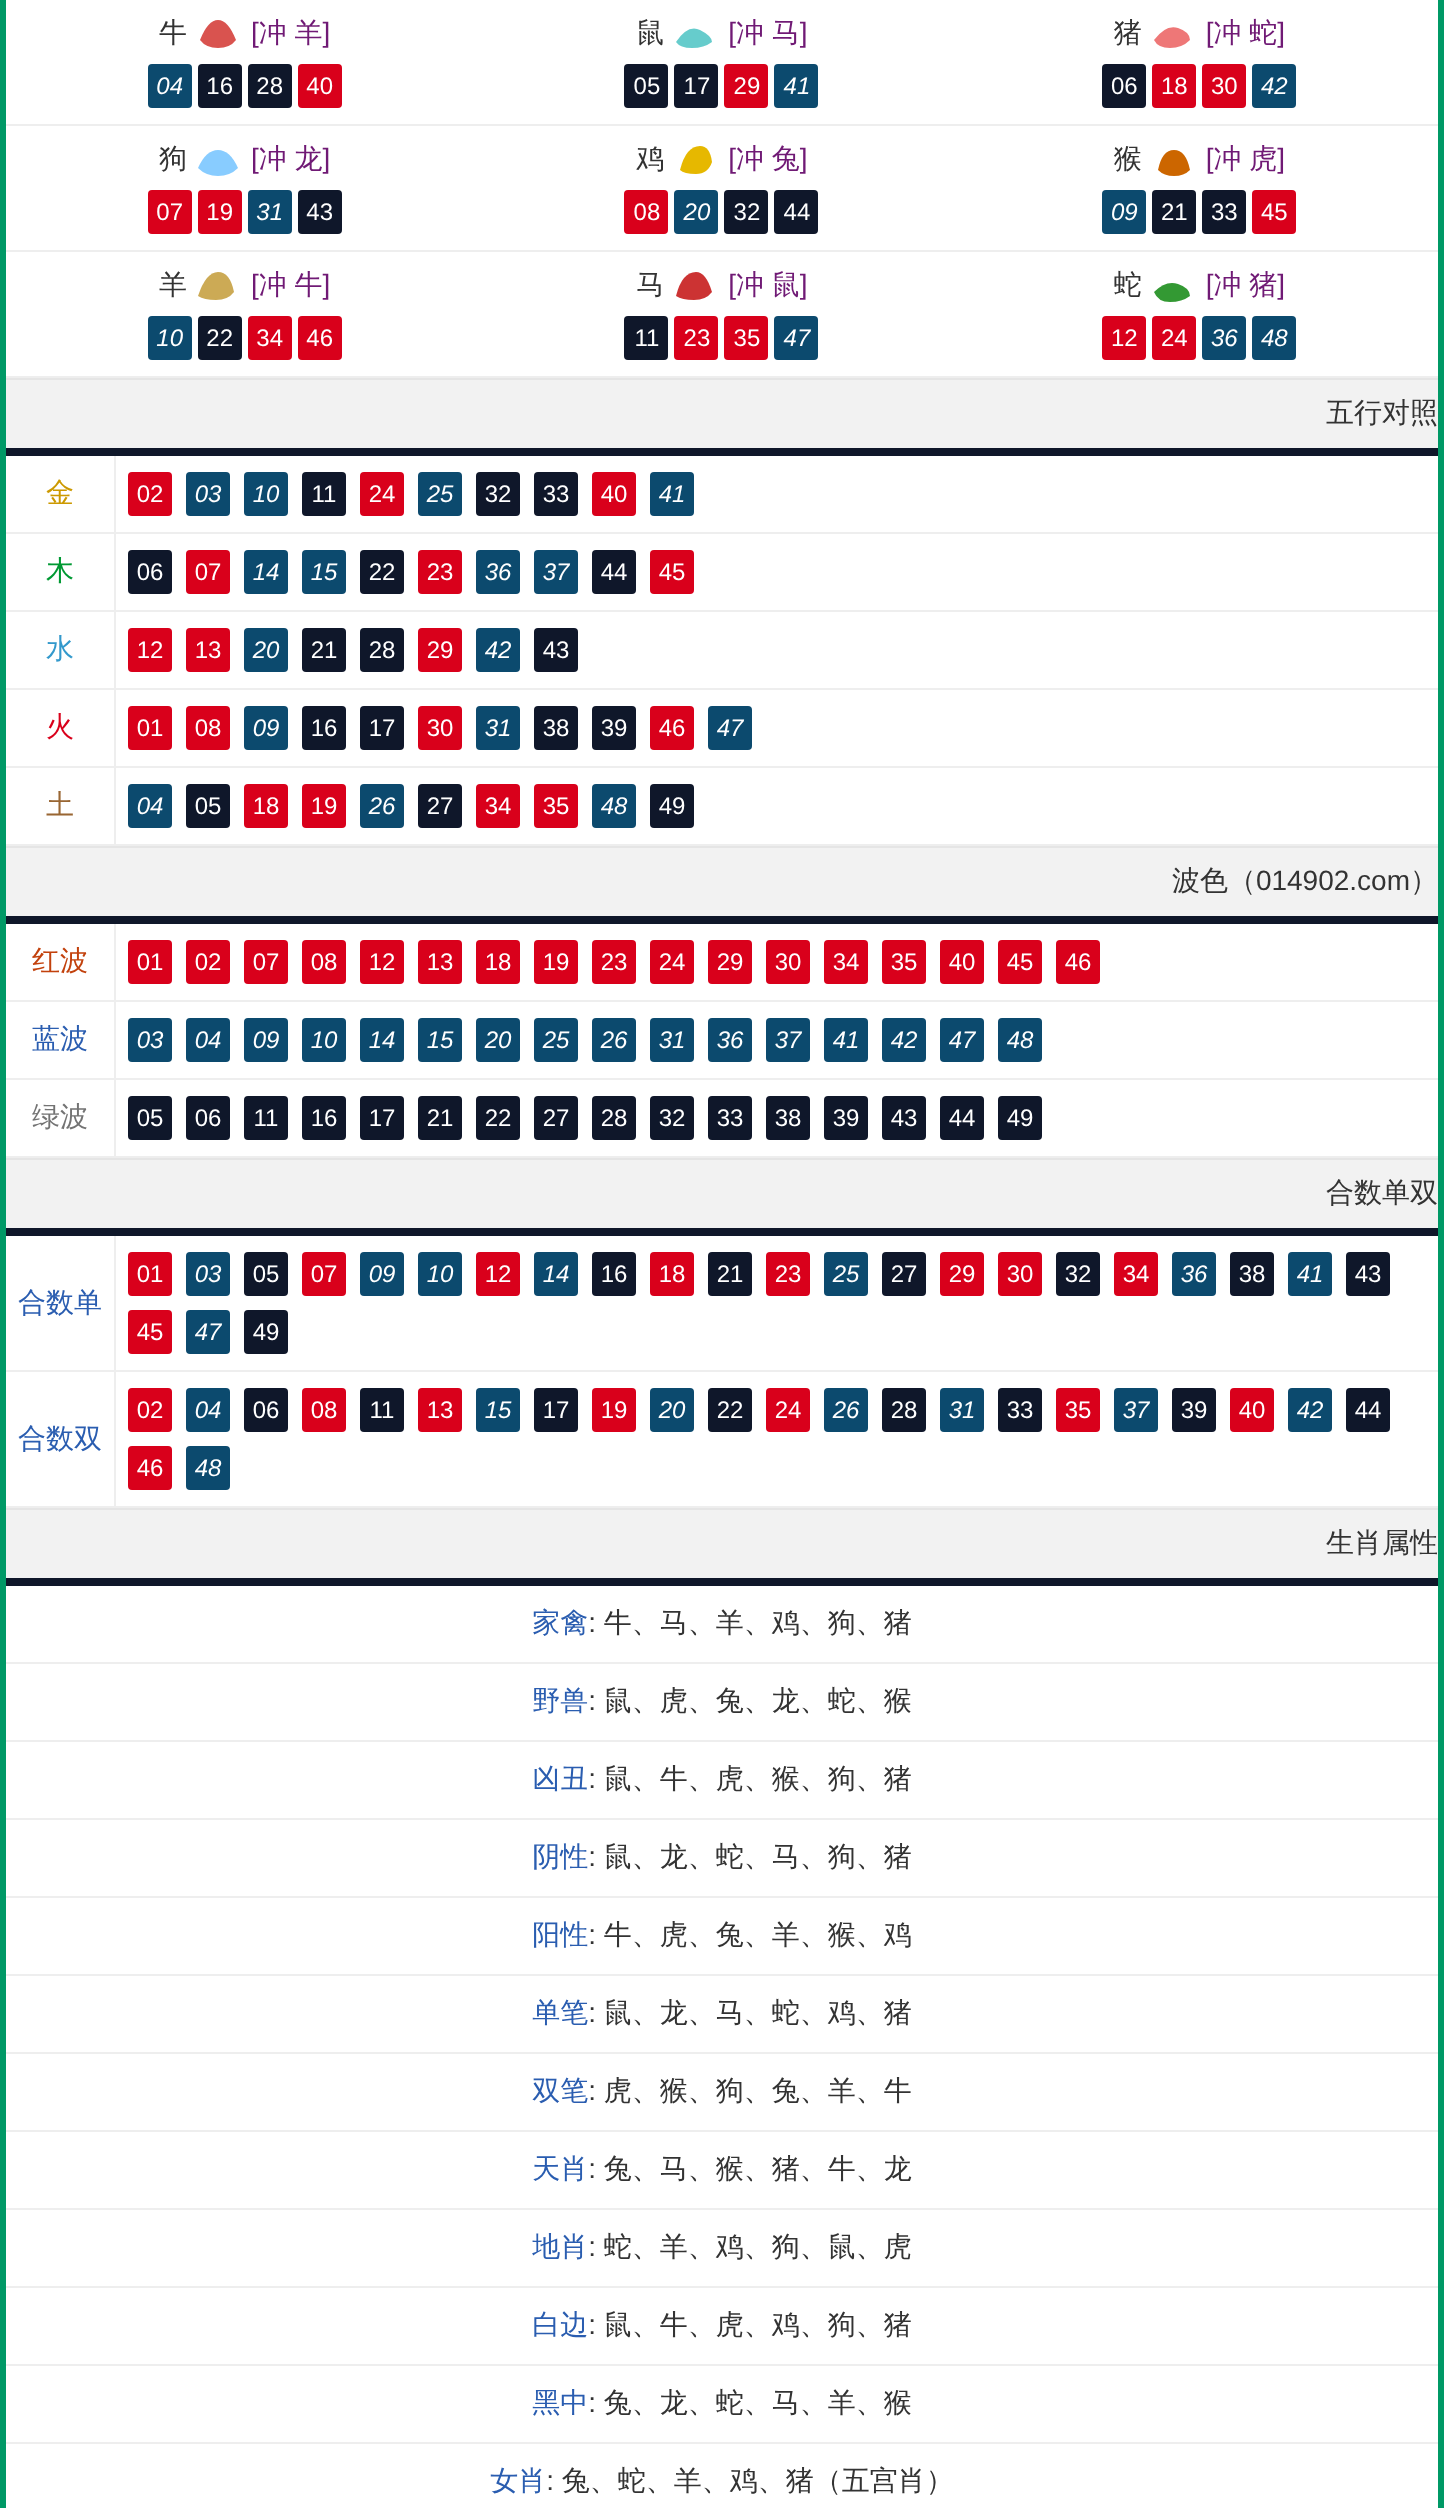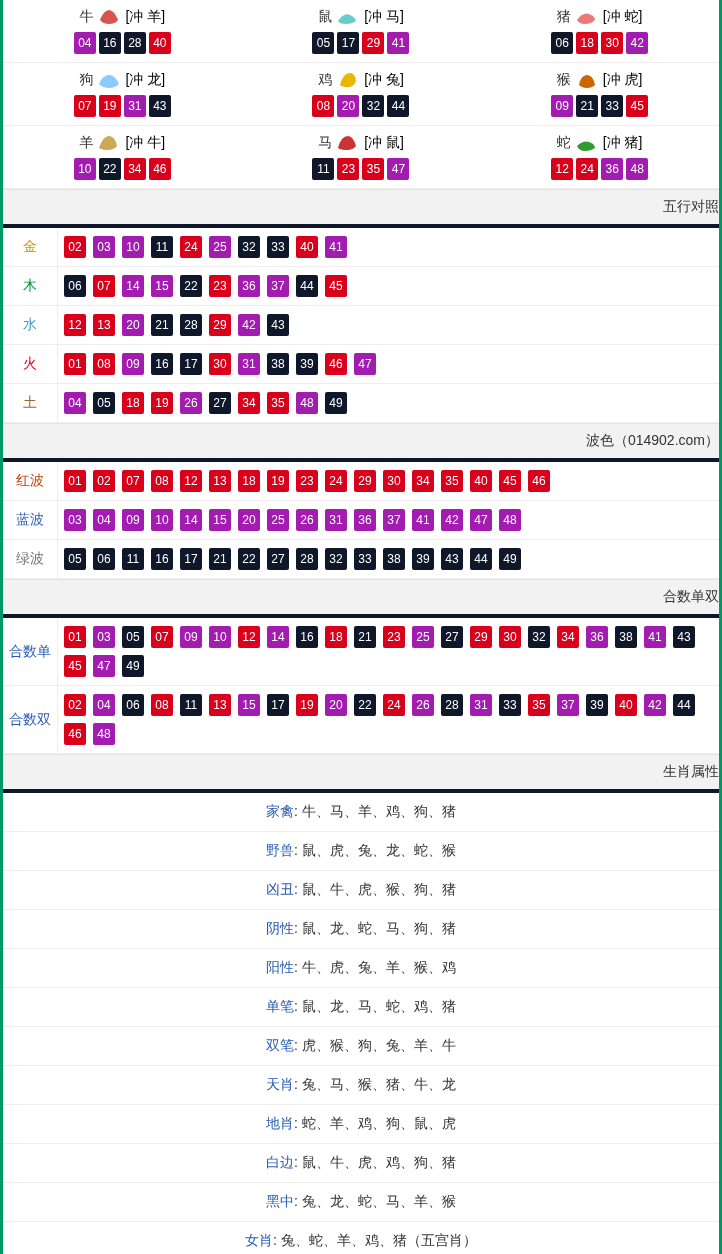--- a/index.html
+++ b/index.html
@@ -3,26 +3,26 @@
 <meta charset="utf-8">
 <style>
   * { box-sizing: border-box; margin: 0; padding: 0; }
   body { font-family: "Microsoft YaHei", Arial, sans-serif; font-size: 14px; background: #fff; color: #333; }
   .wrap { width: 722px; margin: 0 auto; border-left: 3px solid #009966; border-right: 3px solid #009966; }
   
   .zodiac-grid { display: grid; grid-template-columns: repeat(3, 1fr); }
   .zcell { text-align: center; padding: 6px 0 8px; border-bottom: 1px solid #eee; }
   .zcell .ttl { display: flex; align-items: center; justify-content: center; gap: 2px; margin-bottom: 4px; }
   .zcell .icon { display: inline-flex; width: 28px; height: 22px; align-items: center; justify-content: center; }
-  .zcell .clash { color: #000000; }
+  .zcell .clash { color: #701a75; }
   .row-nums { display: flex; justify-content: center; gap: 3px; }
   
   .ball, .ball-sm { display: inline-flex; width: 22px; height: 22px; align-items: center; justify-content: center; color: #fff; font-size: 12px; border-radius: 2px; }
   .c-r { background: #d9001b; }
-  .c-b { background: #a21caf; }
+  .c-b { background: #0c4a6e; font-style: italic; }
   .c-g { background: #0f172a; }
   
   .sect-h { background: #f2f2f2; text-align: right; padding: 8px 0; border-top: 1px solid #e5e5e5; border-bottom: 4px solid #0f172a; font-weight: 500; }
   
   .tbl { display: grid; grid-template-columns: 55px 1fr; }
   .tbl .lab { display: flex; align-items: center; justify-content: center; border-bottom: 1px solid #eee; border-right: 1px solid #eee; padding: 8px 4px; }
   .tbl .val { border-bottom: 1px solid #eee; padding: 8px 6px; display: flex; flex-wrap: wrap; gap: 7px; }
   .lab-gold { color: #cc9900; }
   .lab-wood { color: #009933; }
   .lab-water { color: #3399cc; }

